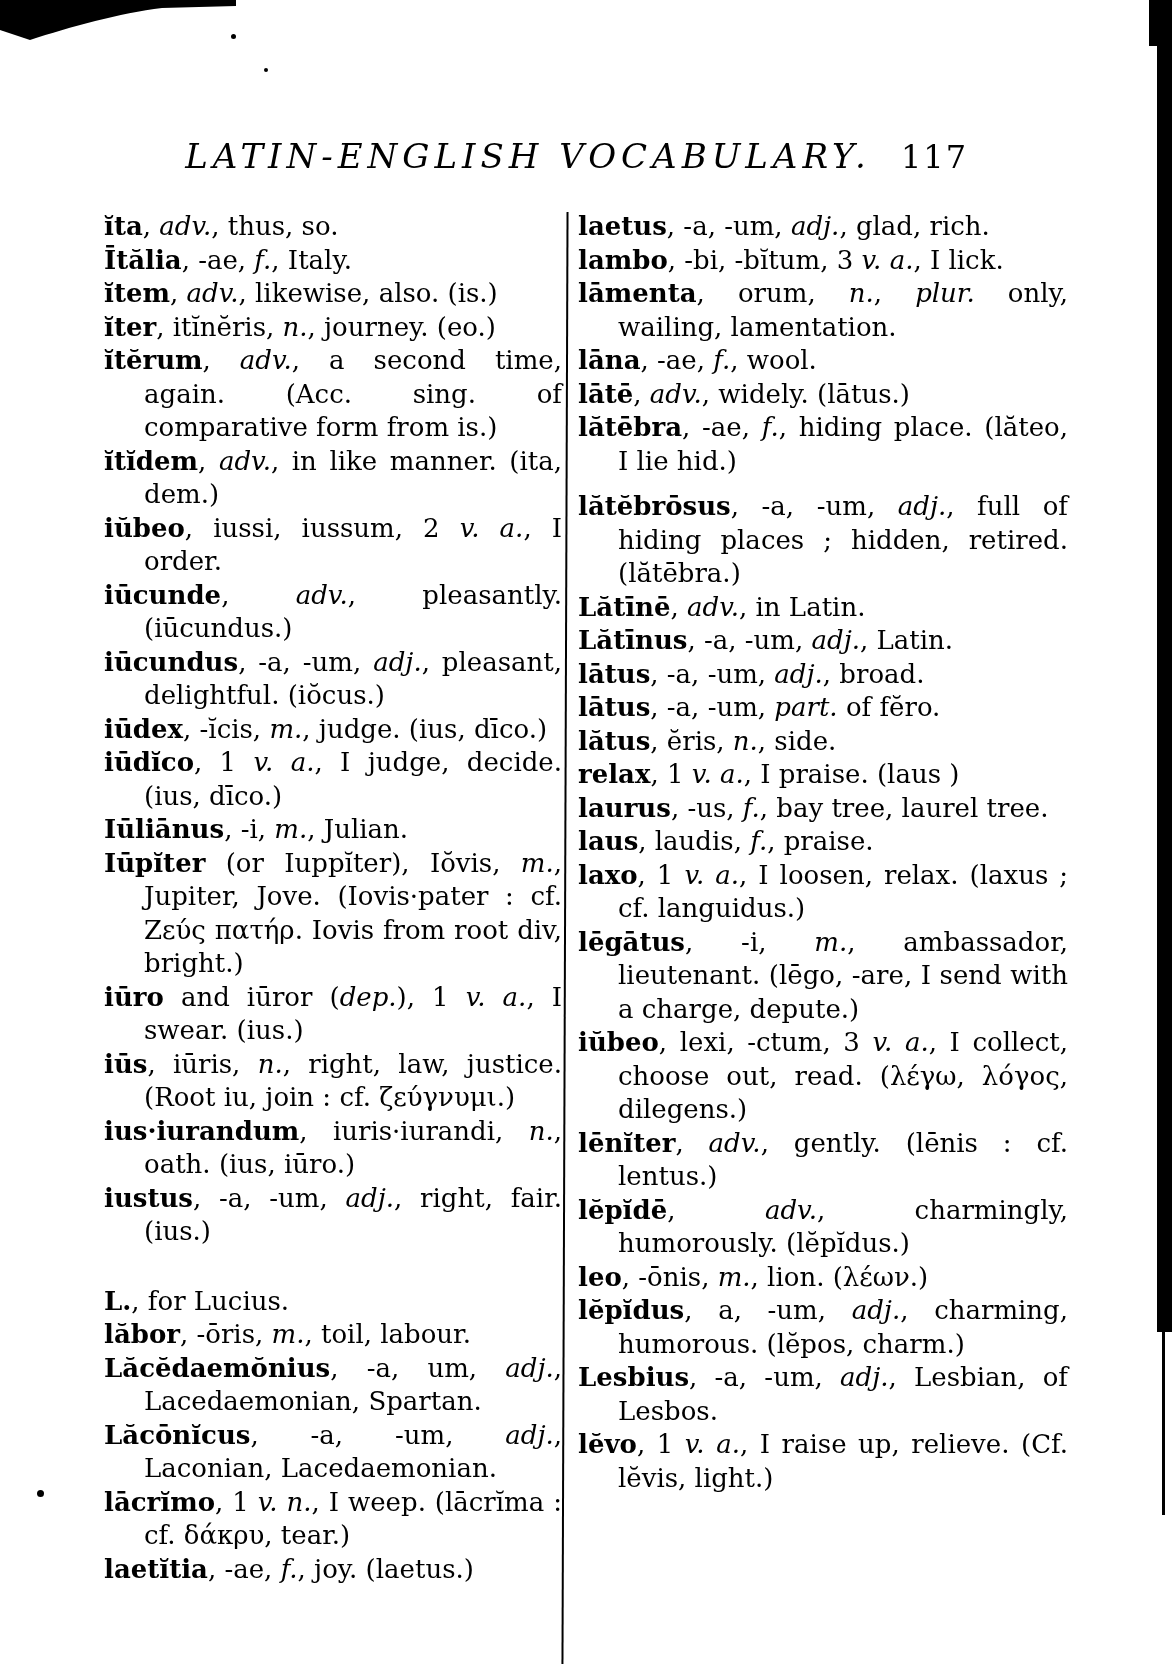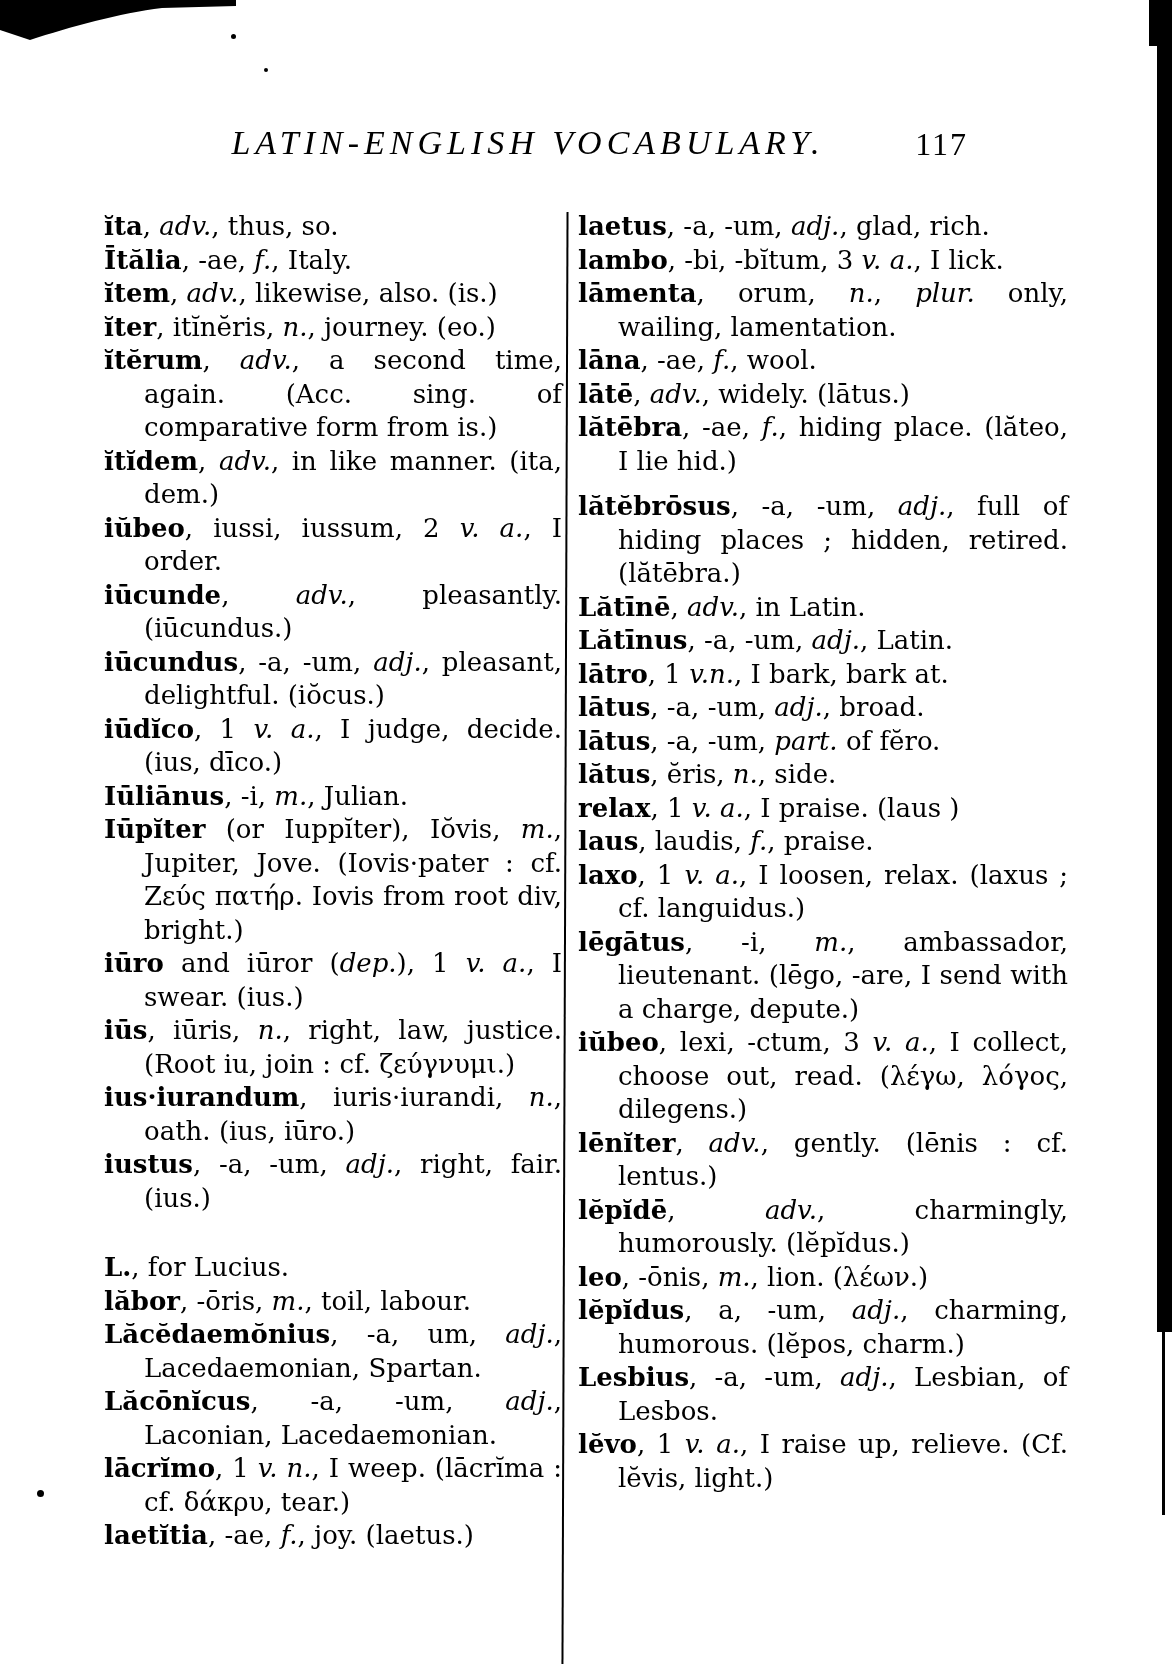--- a/index.html
+++ b/index.html
@@ -4,21 +4,21 @@
 <style>
   html,body{margin:0;padding:0;}
   body{
     width:1172px;height:1668px;position:relative;
     background:#ffffff;color:#000;
     font-family:"DejaVu Serif", serif;
     overflow:hidden;
   }
   
   .header{
-    position:absolute;top:124px;left:88px;width:880px;height:56px;font-family:Liberation Serif, serif;
+    position:absolute;top:136px;left:88px;width:880px;height:56px;
   }
   .header .title{
     display:block;text-align:center;
     font-style:italic;font-size:34px;letter-spacing:5px;
     white-space:nowrap;
   }
   .header .pagenum{
     position:absolute;right:0;top:2px;
     font-size:32px;letter-spacing:2px;
   }
@@ -75,20 +75,21 @@
 <div class="column left">
     <p class="entry"><b>ĭta</b>, <i>adv.</i>, thus, so.</p>
     <p class="entry"><b>Ītălia</b>, -ae, <i>f.</i>, Italy.</p>
     <p class="entry"><b>ĭtem</b>, <i>adv.</i>, likewise, also.  (is.)</p>
     <p class="entry"><b>ĭter</b>, itĭnĕris, <i>n.</i>, journey.  (eo.)</p>
     <p class="entry"><b>ĭtĕrum</b>, <i>adv.</i>, a second time, again.  (Acc. sing. of comparative form from is.)</p>
     <p class="entry"><b>ĭtĭdem</b>, <i>adv.</i>, in like manner. (ita, dem.)</p>
     <p class="entry"><b>iŭbeo</b>, iussi, iussum, 2 <i>v. a.</i>, I order.</p>
     <p class="entry"><b>iūcunde</b>, <i>adv.</i>, pleasantly. (iūcundus.)</p>
     <p class="entry"><b>iūcundus</b>, -a, -um, <i>adj.</i>, pleasant, delightful.  (iŏcus.)</p>
+    <p class="entry"><b>iūdex</b>, -ĭcis, <i>m.</i>, judge.  (ius, dīco.)</p>
     <p class="entry"><b>iūdĭco</b>, 1 <i>v. a.</i>, I judge, decide. (ius, dīco.)</p>
     <p class="entry"><b>Iūliānus</b>, -i, <i>m.</i>, Julian.</p>
     <p class="entry"><b>Iūpĭter</b> (or Iuppĭter), Iŏvis, <i>m.</i>, Jupiter, Jove.  (Iovis·pater : cf. Ζεύς πατήρ.  Iovis from root div, bright.)</p>
     <p class="entry"><b>iūro</b> and iūror (<i>dep.</i>), 1 <i>v. a.</i>, I swear.  (ius.)</p>
     <p class="entry"><b>iūs</b>, iūris, <i>n.</i>, right, law, justice.  (Root iu, join :  cf. ζεύγνυμι.)</p>
     <p class="entry"><b>ius·iurandum</b>, iuris·iurandi, <i>n.</i>, oath.  (ius, iūro.)</p>
     <p class="entry"><b>iustus</b>, -a, -um, <i>adj.</i>, right, fair.  (ius.)</p>
     <p class="entry" style="margin-top: 36px;"><b>L.</b>, for Lucius.</p>
     <p class="entry"><b>lăbor</b>, -ōris, <i>m.</i>, toil, labour.</p>
     <p class="entry"><b>Lăcĕdaemŏnius</b>, -a, um, <i>adj.</i>, Lacedaemonian, Spartan.</p>
@@ -99,25 +100,25 @@
 <div class="column right">
     <p class="entry"><b>laetus</b>, -a, -um, <i>adj.</i>, glad, rich.</p>
     <p class="entry"><b>lambo</b>, -bi, -bĭtum, 3 <i>v. a.</i>, I lick.</p>
     <p class="entry"><b>lāmenta</b>, orum, <i>n.</i>, <i>plur.</i> only, wailing, lamentation.</p>
     <p class="entry"><b>lāna</b>, -ae, <i>f.</i>, wool.</p>
     <p class="entry"><b>lātē</b>, <i>adv.</i>, widely.  (lātus.)</p>
     <p class="entry"><b>lătēbra</b>, -ae, <i>f.</i>, hiding place. (lăteo, I lie hid.)</p>
     <p class="entry" style="margin-top: 12px;"><b>lătĕbrōsus</b>, -a, -um, <i>adj.</i>, full of hiding places ; hidden, retired.  (lătēbra.)</p>
     <p class="entry"><b>Lătīnē</b>, <i>adv.</i>, in Latin.</p>
     <p class="entry"><b>Lătīnus</b>, -a, -um, <i>adj.</i>, Latin.</p>
-    <p class="entry"><b>lātro</b>, 1 <i>v.n.</i>, I bark, bark at.</p>
     <p class="entry"><b>lātus</b>, -a, -um, <i>adj.</i>, broad.</p>
     <p class="entry"><b>lātus</b>, -a, -um, <i>part.</i> of fĕro.</p>
     <p class="entry"><b>lătus</b>, ĕris, <i>n.</i>, side.</p>
     <p class="entry"><b>relax</b>, 1 <i>v. a.</i>, I praise.  (laus )</p>
+    <p class="entry"><b>laurus</b>, -us, <i>f.</i>, bay tree, laurel tree.</p>
     <p class="entry"><b>laus</b>, laudis, <i>f.</i>, praise.</p>
     <p class="entry"><b>laxo</b>, 1 <i>v. a.</i>, I loosen, relax. (laxus ; cf. languidus.)</p>
     <p class="entry"><b>lēgātus</b>, -i, <i>m.</i>, ambassador, lieutenant.  (lēgo, -are, I send with a charge, depute.)</p>
     <p class="entry"><b>iŭbeo</b>, lexi, -ctum, 3 <i>v. a.</i>, I collect, choose out, read.  (λέγω, λόγος, dilegens.)</p>
     <p class="entry"><b>lēnĭter</b>, <i>adv.</i>, gently.  (lēnis : cf. lentus.)</p>
     <p class="entry"><b>lĕpĭdē</b>, <i>adv.</i>, charmingly, humorously.  (lĕpĭdus.)</p>
     <p class="entry"><b>leo</b>, -ōnis, <i>m.</i>, lion.  (λέων.)</p>
     <p class="entry"><b>lĕpĭdus</b>, a, -um, <i>adj.</i>, charming, humorous. (lĕpos, charm.)</p>
     <p class="entry"><b>Lesbius</b>, -a, -um, <i>adj.</i>, Lesbian, of Lesbos.</p>
     <p class="entry"><b>lĕvo</b>, 1 <i>v. a.</i>, I raise up, relieve. (Cf. lĕvis, light.)</p>

